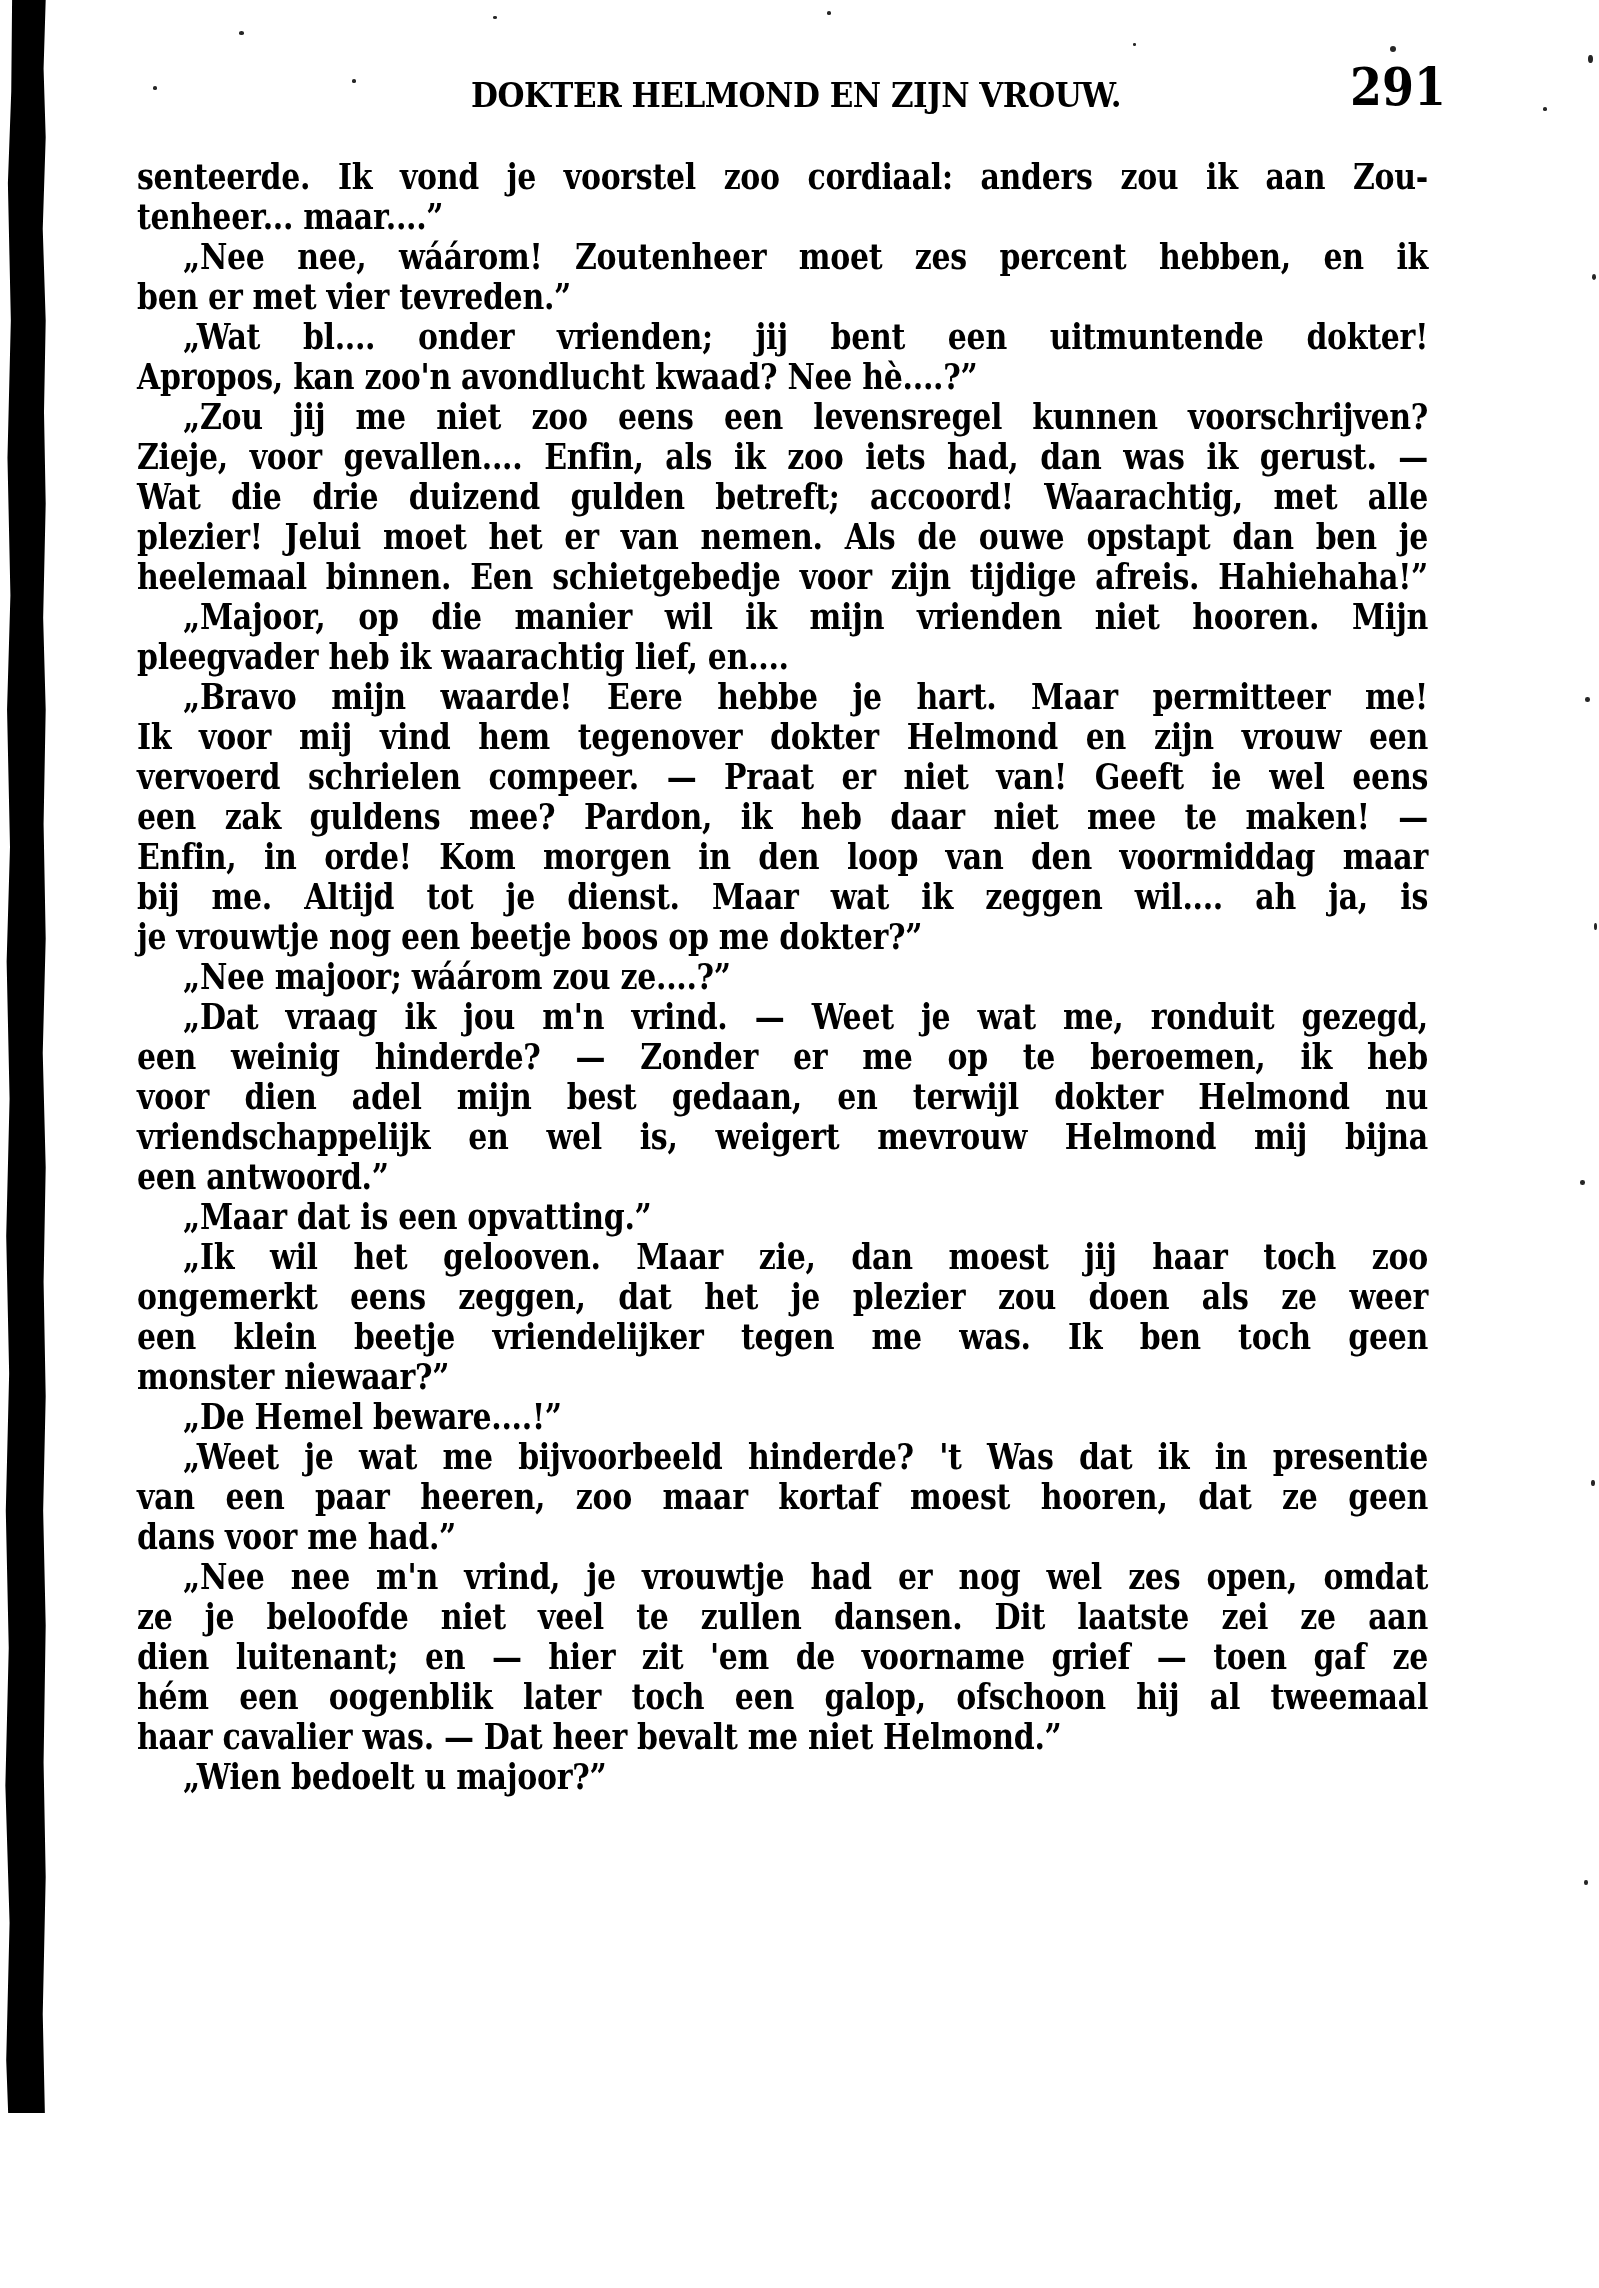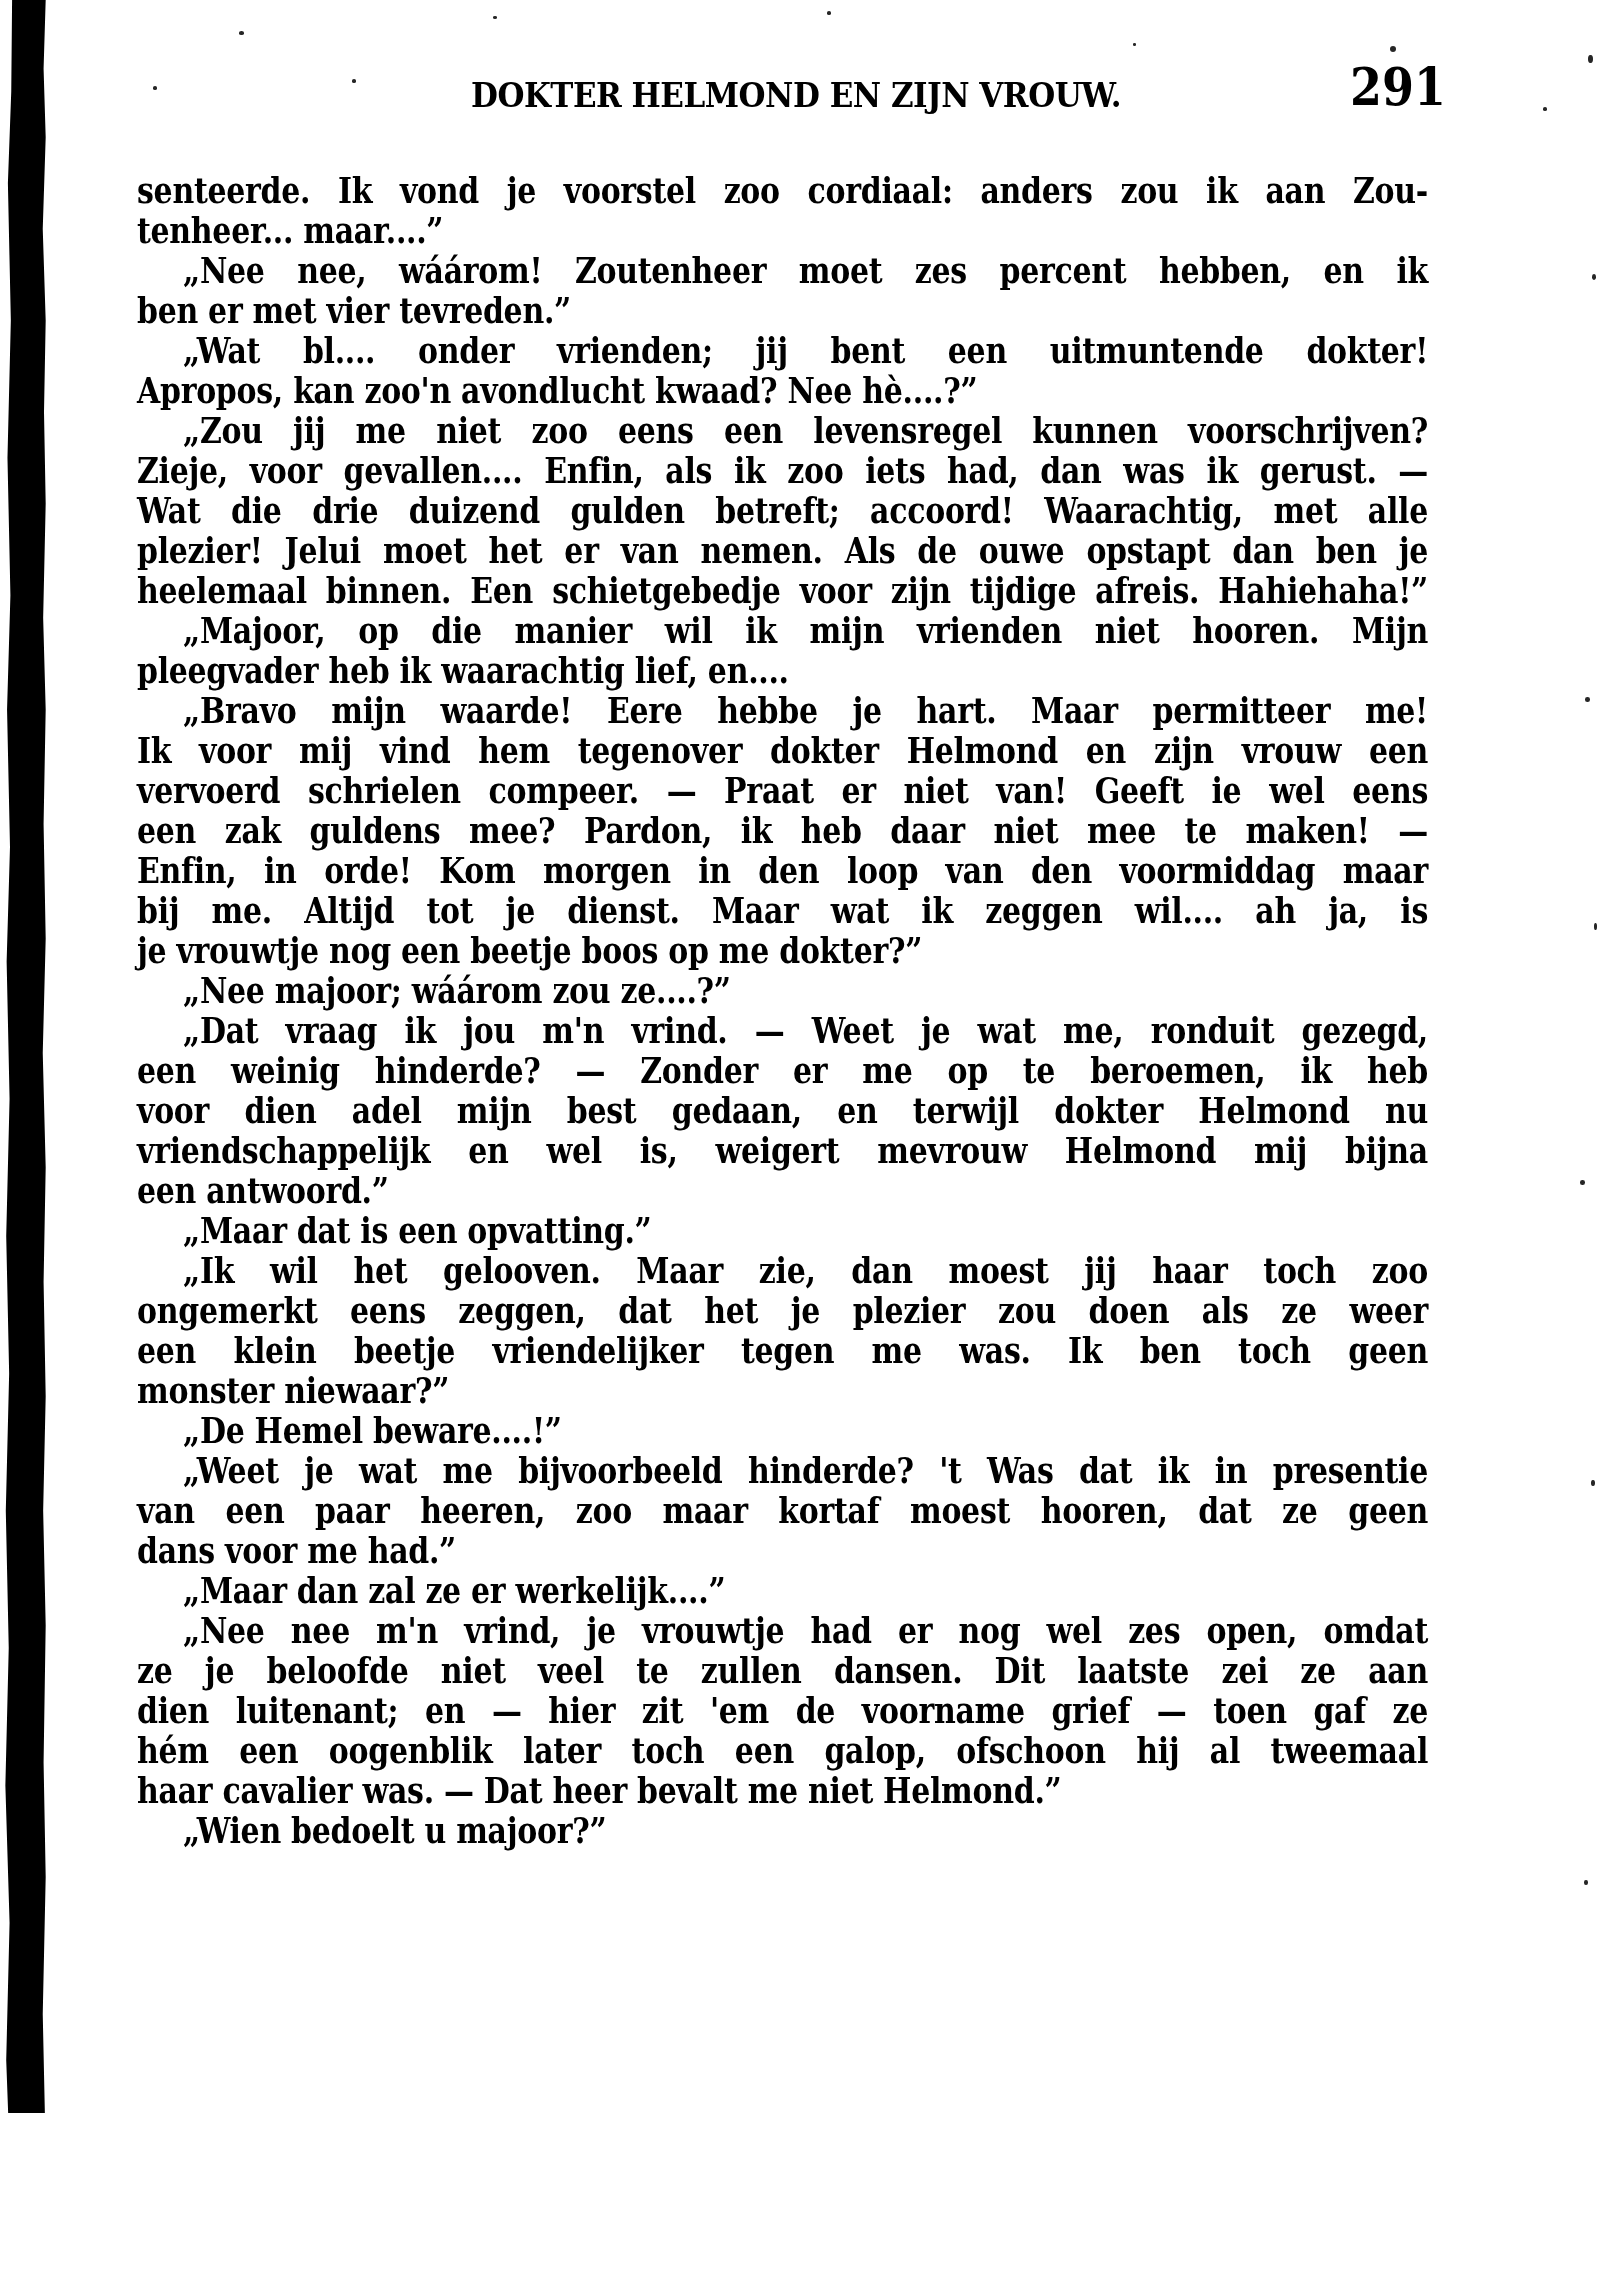--- a/index.html
+++ b/index.html
@@ -48,21 +48,21 @@
     left: 1350px;
     top: 60px;
     font-size: 46px;
     font-weight: 700;
     transform: scaleY(1.12);
     transform-origin: left center;
   }
   .bodytext {
     position: absolute;
     left: 137px;
-    top: 171px;
+    top: 157px;
     width: 1291px;
     font-size: 30px;
     font-weight: 700;
     line-height: 40px;
     letter-spacing: -0.3px;
   }
   .para { margin: 0; padding: 0; }
   .line {
     display: block;
     text-align: justify;
@@ -145,23 +145,20 @@
       </p>
       <p class="para">
         <span class="line last ind">„De Hemel beware....!”</span>
       </p>
       <p class="para">
         <span class="line ind">„Weet je wat me bijvoorbeeld hinderde? 't Was dat ik in presentie</span>
         <span class="line">van een paar heeren, zoo maar kortaf moest hooren, dat ze geen</span>
         <span class="line last">dans voor me had.”</span>
       </p>
       <p class="para">
-        <span class="line last ind">„Maar dan zal ze er werkelijk....”</span>
-      </p>
-      <p class="para">
         <span class="line ind">„Nee nee m'n vrind, je vrouwtje had er nog wel zes open, omdat</span>
         <span class="line">ze je beloofde niet veel te zullen dansen. Dit laatste zei ze aan</span>
         <span class="line">dien luitenant; en — hier zit 'em de voorname grief — toen gaf ze</span>
         <span class="line">hém een oogenblik later toch een galop, ofschoon hij al tweemaal</span>
         <span class="line last">haar cavalier was. — Dat heer bevalt me niet Helmond.”</span>
       </p>
       <p class="para">
         <span class="line last ind">„Wien bedoelt u majoor?”</span>
       </p>
     </div>

